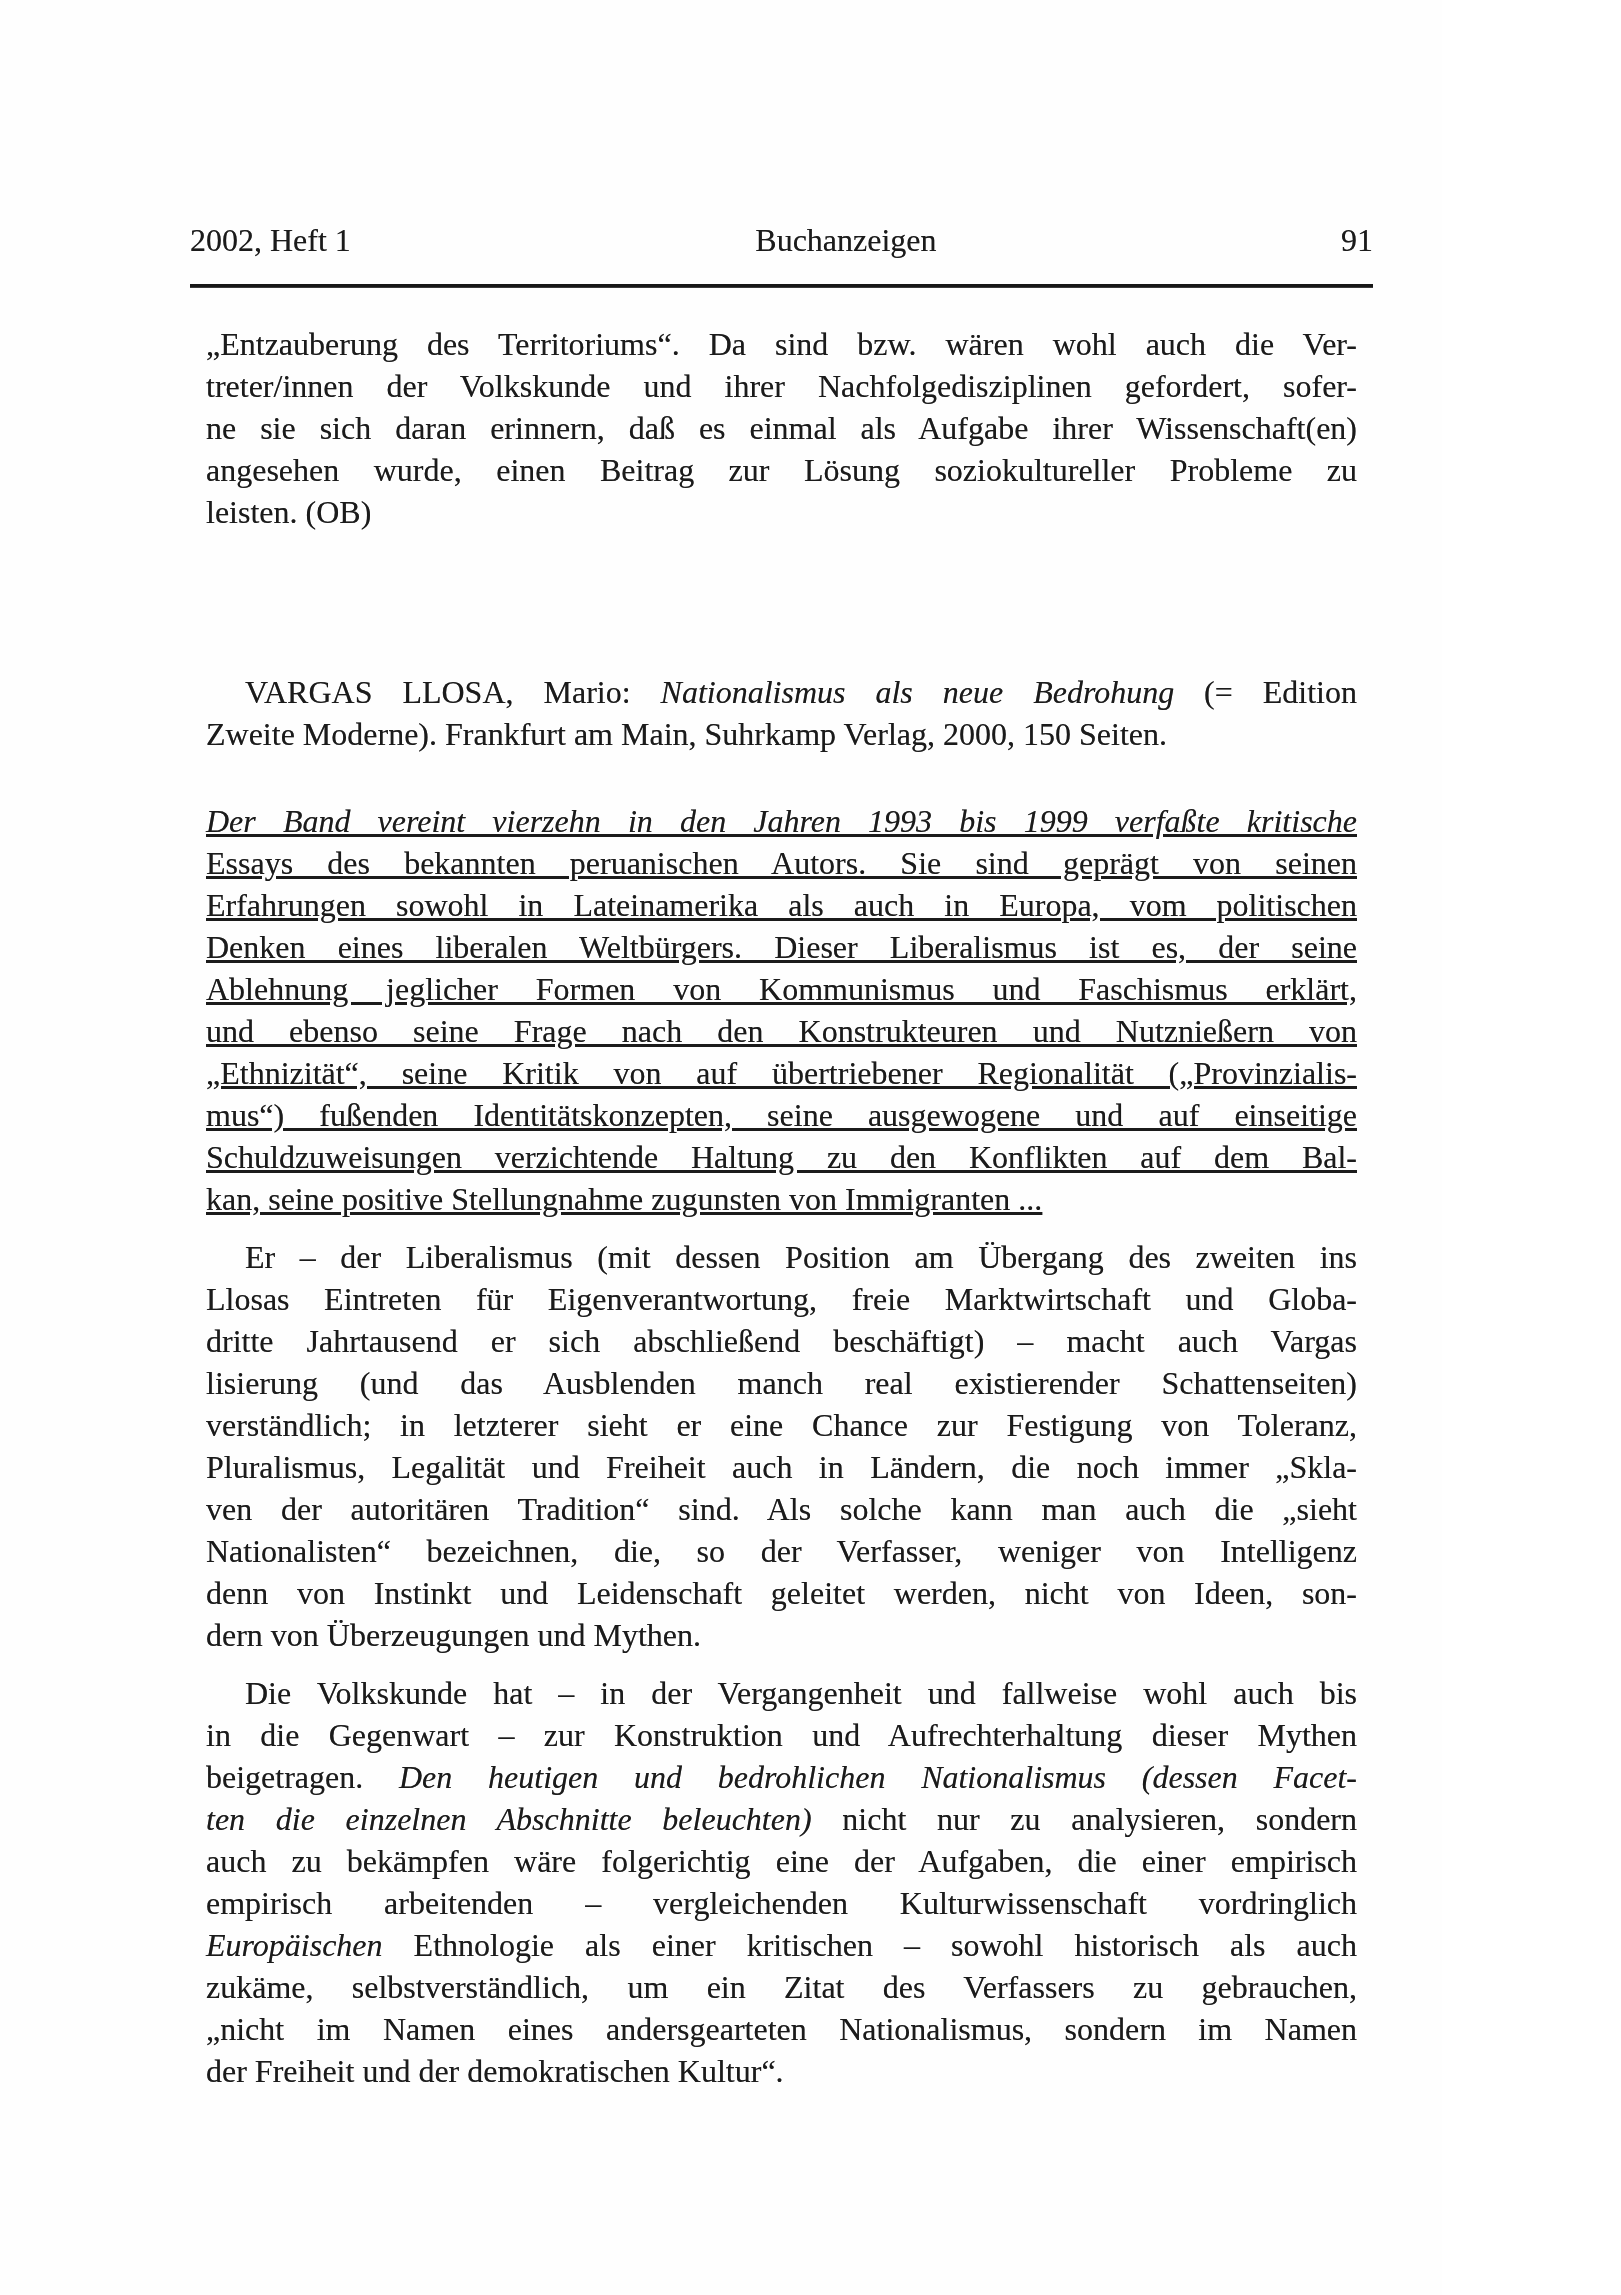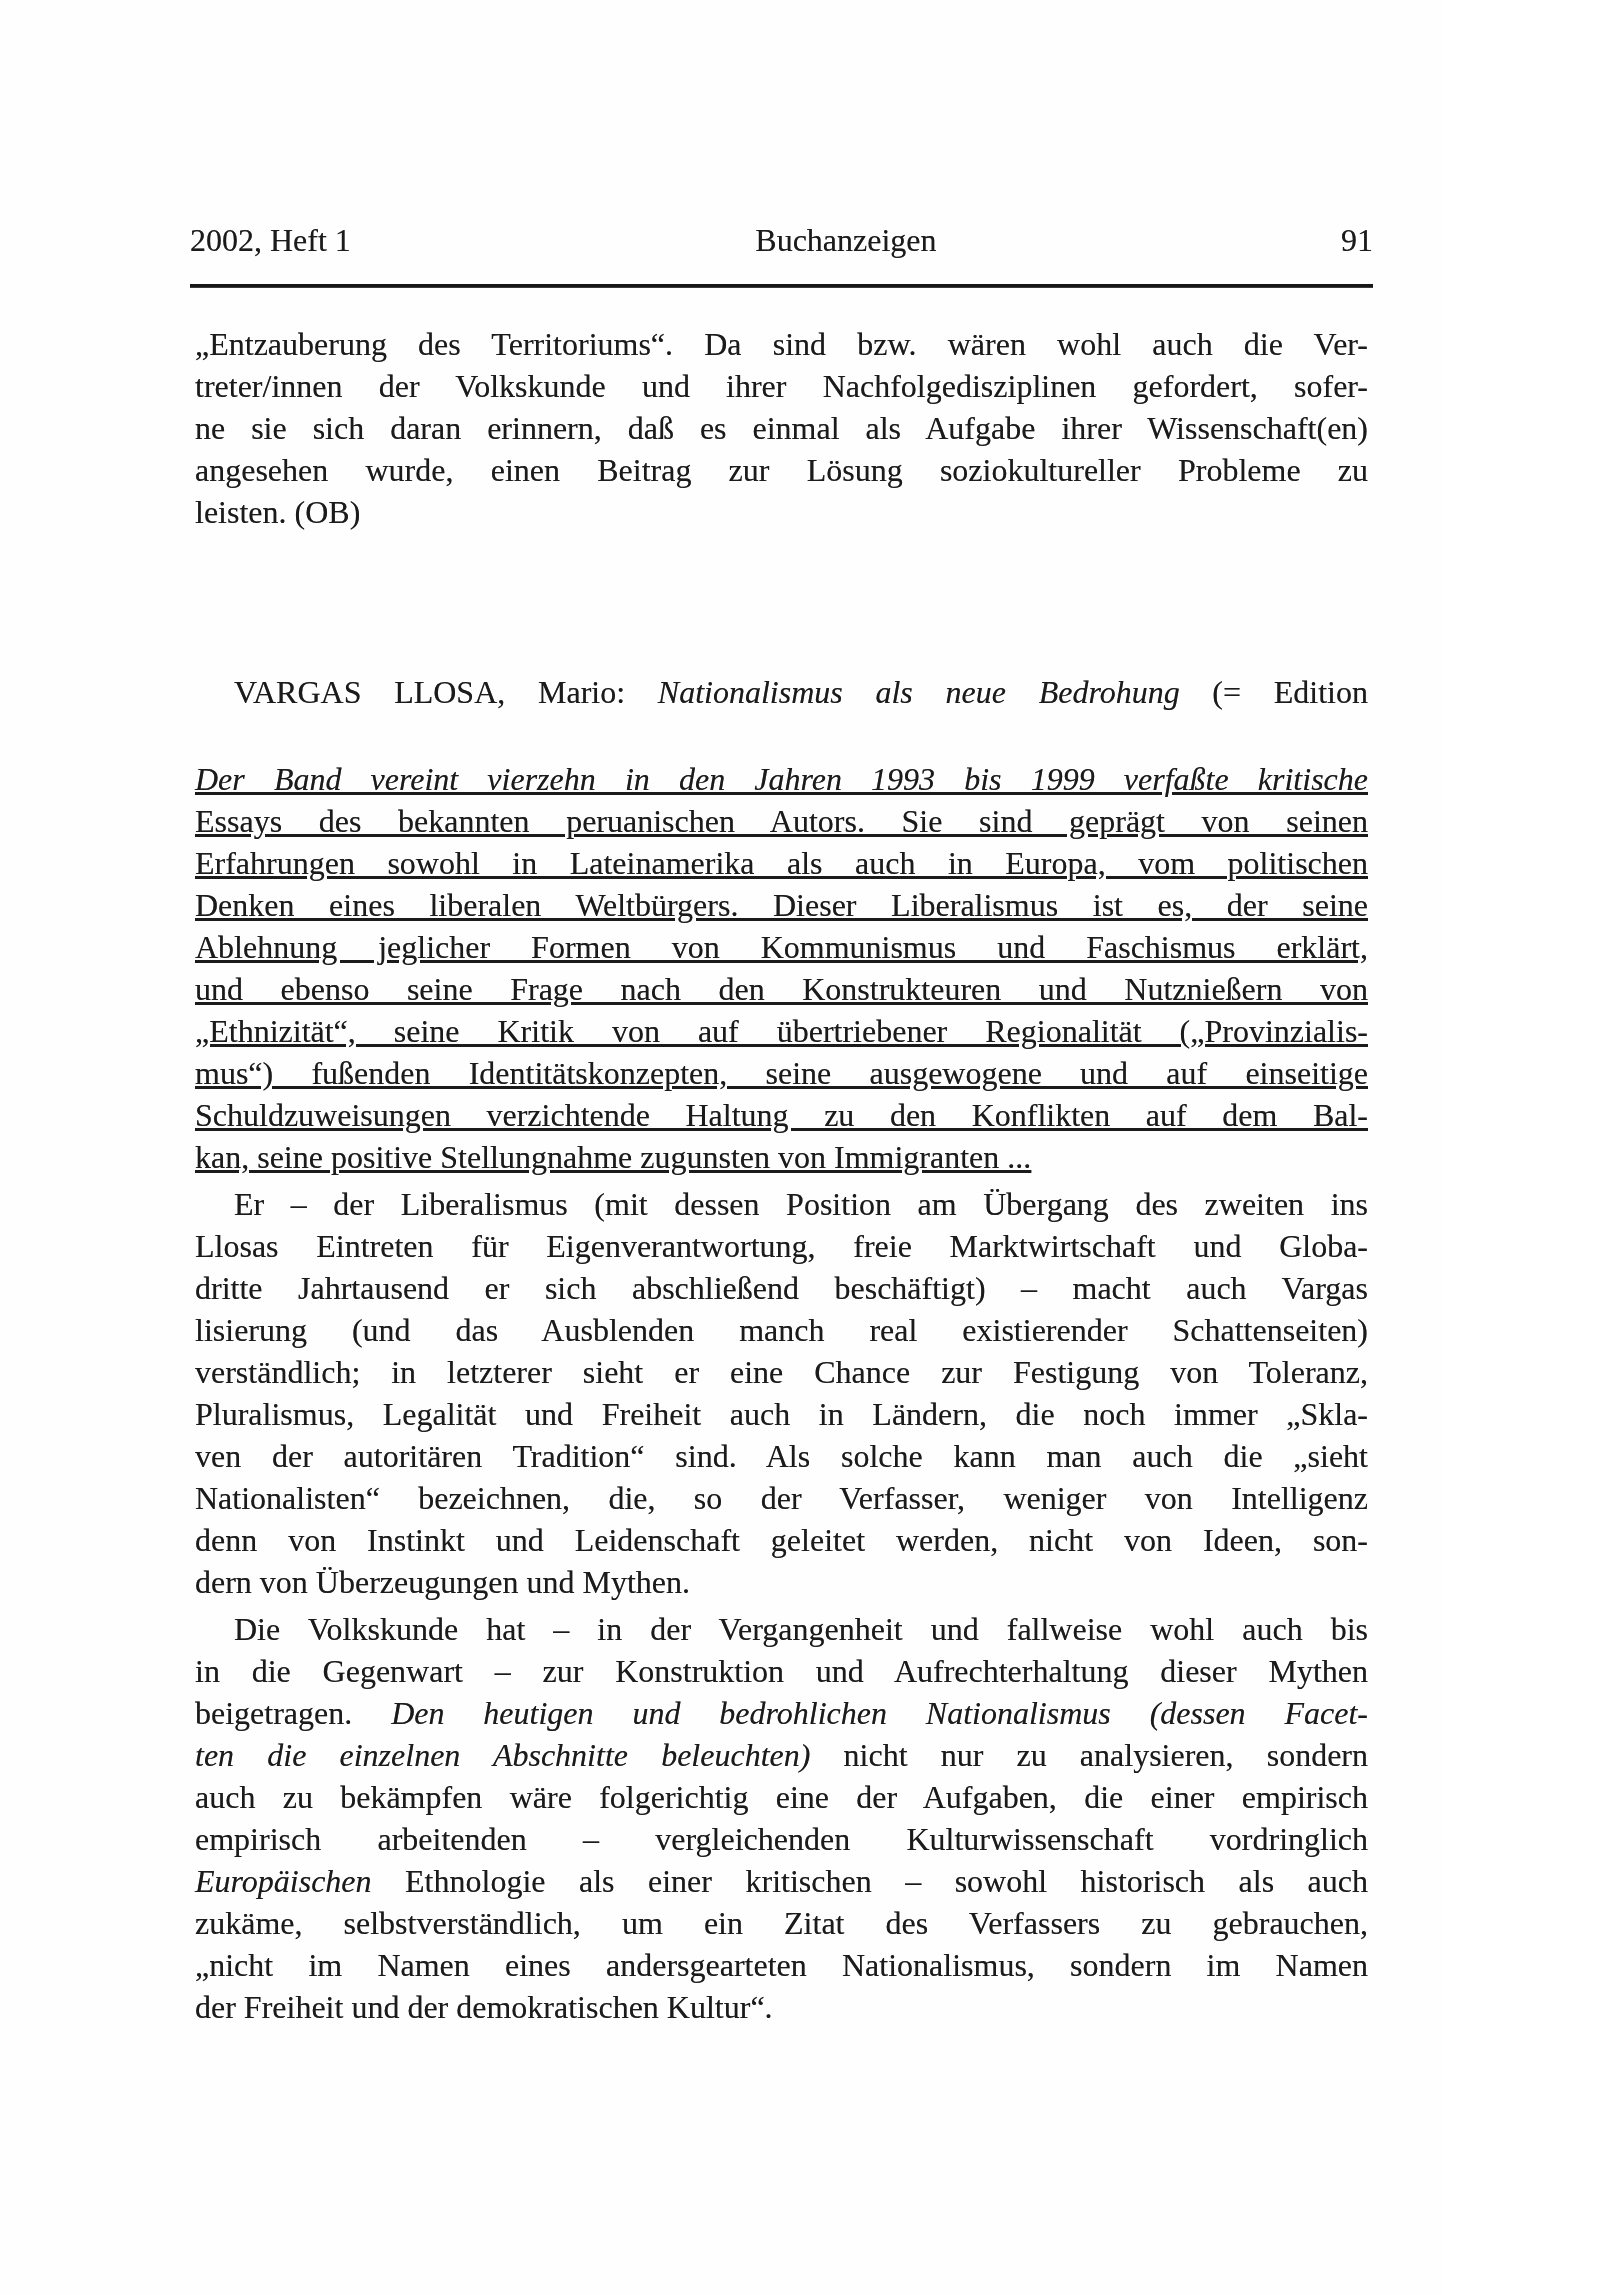--- a/index.html
+++ b/index.html
@@ -31,21 +31,21 @@
     justify-content: space-between;
     line-height: 41px;
   }
   .page-header .hcell { white-space: nowrap; }
   .header-rule {
     margin-top: 23px;
     height: 3.2px;
     background: #171717;
     border-bottom: 0.8px solid #3a3a3a;
   }
-  .para { margin: 5px; }
+  .para { margin: 16px; }
   .line {
     text-align: justify;
     text-align-last: justify;
     white-space: normal;
   }
   .line.no-just {
     text-align-last: left;
   }
   .para em { font-style: italic; }
   .kind-continuation { margin-top: 35px; }
@@ -68,20 +68,21 @@
     <div id="paragraphs-container">
         <div class="para kind-continuation">
           <div class="line"><span>„Entzauberung des Territoriums“. Da sind bzw. wären wohl auch die Ver-</span></div>
           <div class="line"><span>treter/innen der Volkskunde und ihrer Nachfolgedisziplinen gefordert, sofer-</span></div>
           <div class="line"><span>ne sie sich daran erinnern, daß es einmal als Aufgabe ihrer Wissenschaft(en)</span></div>
           <div class="line"><span>angesehen wurde, einen Beitrag zur Lösung soziokultureller Probleme zu</span></div>
           <div class="line no-just"><span>leisten. (OB)</span></div>
         </div>
         <div class="para kind-citation indent-first">
           <div class="line"><span>VARGAS LLOSA, Mario: </span><em>Nationalismus als neue Bedrohung</em><span> (= Edition</span></div>
+          <div class="line no-just"><span>Zweite Moderne). Frankfurt am Main, Suhrkamp Verlag, 2000, 150 Seiten.</span></div>
         </div>
         <div class="para kind-review-opening">
           <div class="line"><em>Der Band vereint vierzehn in den Jahren 1993 bis 1999 verfaßte kritische</em></div>
           <div class="line"><span>Essays des bekannten peruanischen Autors. Sie sind geprägt von seinen</span></div>
           <div class="line"><span>Erfahrungen sowohl in Lateinamerika als auch in Europa, vom politischen</span></div>
           <div class="line"><span>Denken eines liberalen Weltbürgers. Dieser Liberalismus ist es, der seine</span></div>
           <div class="line"><span>Ablehnung jeglicher Formen von Kommunismus und Faschismus erklärt,</span></div>
           <div class="line"><span>und ebenso seine Frage nach den Konstrukteuren und Nutznießern von</span></div>
           <div class="line"><span>„Ethnizität“, seine Kritik von auf übertriebener Regionalität („Provinzialis-</span></div>
           <div class="line"><span>mus“) fußenden Identitätskonzepten, seine ausgewogene und auf einseitige</span></div>

